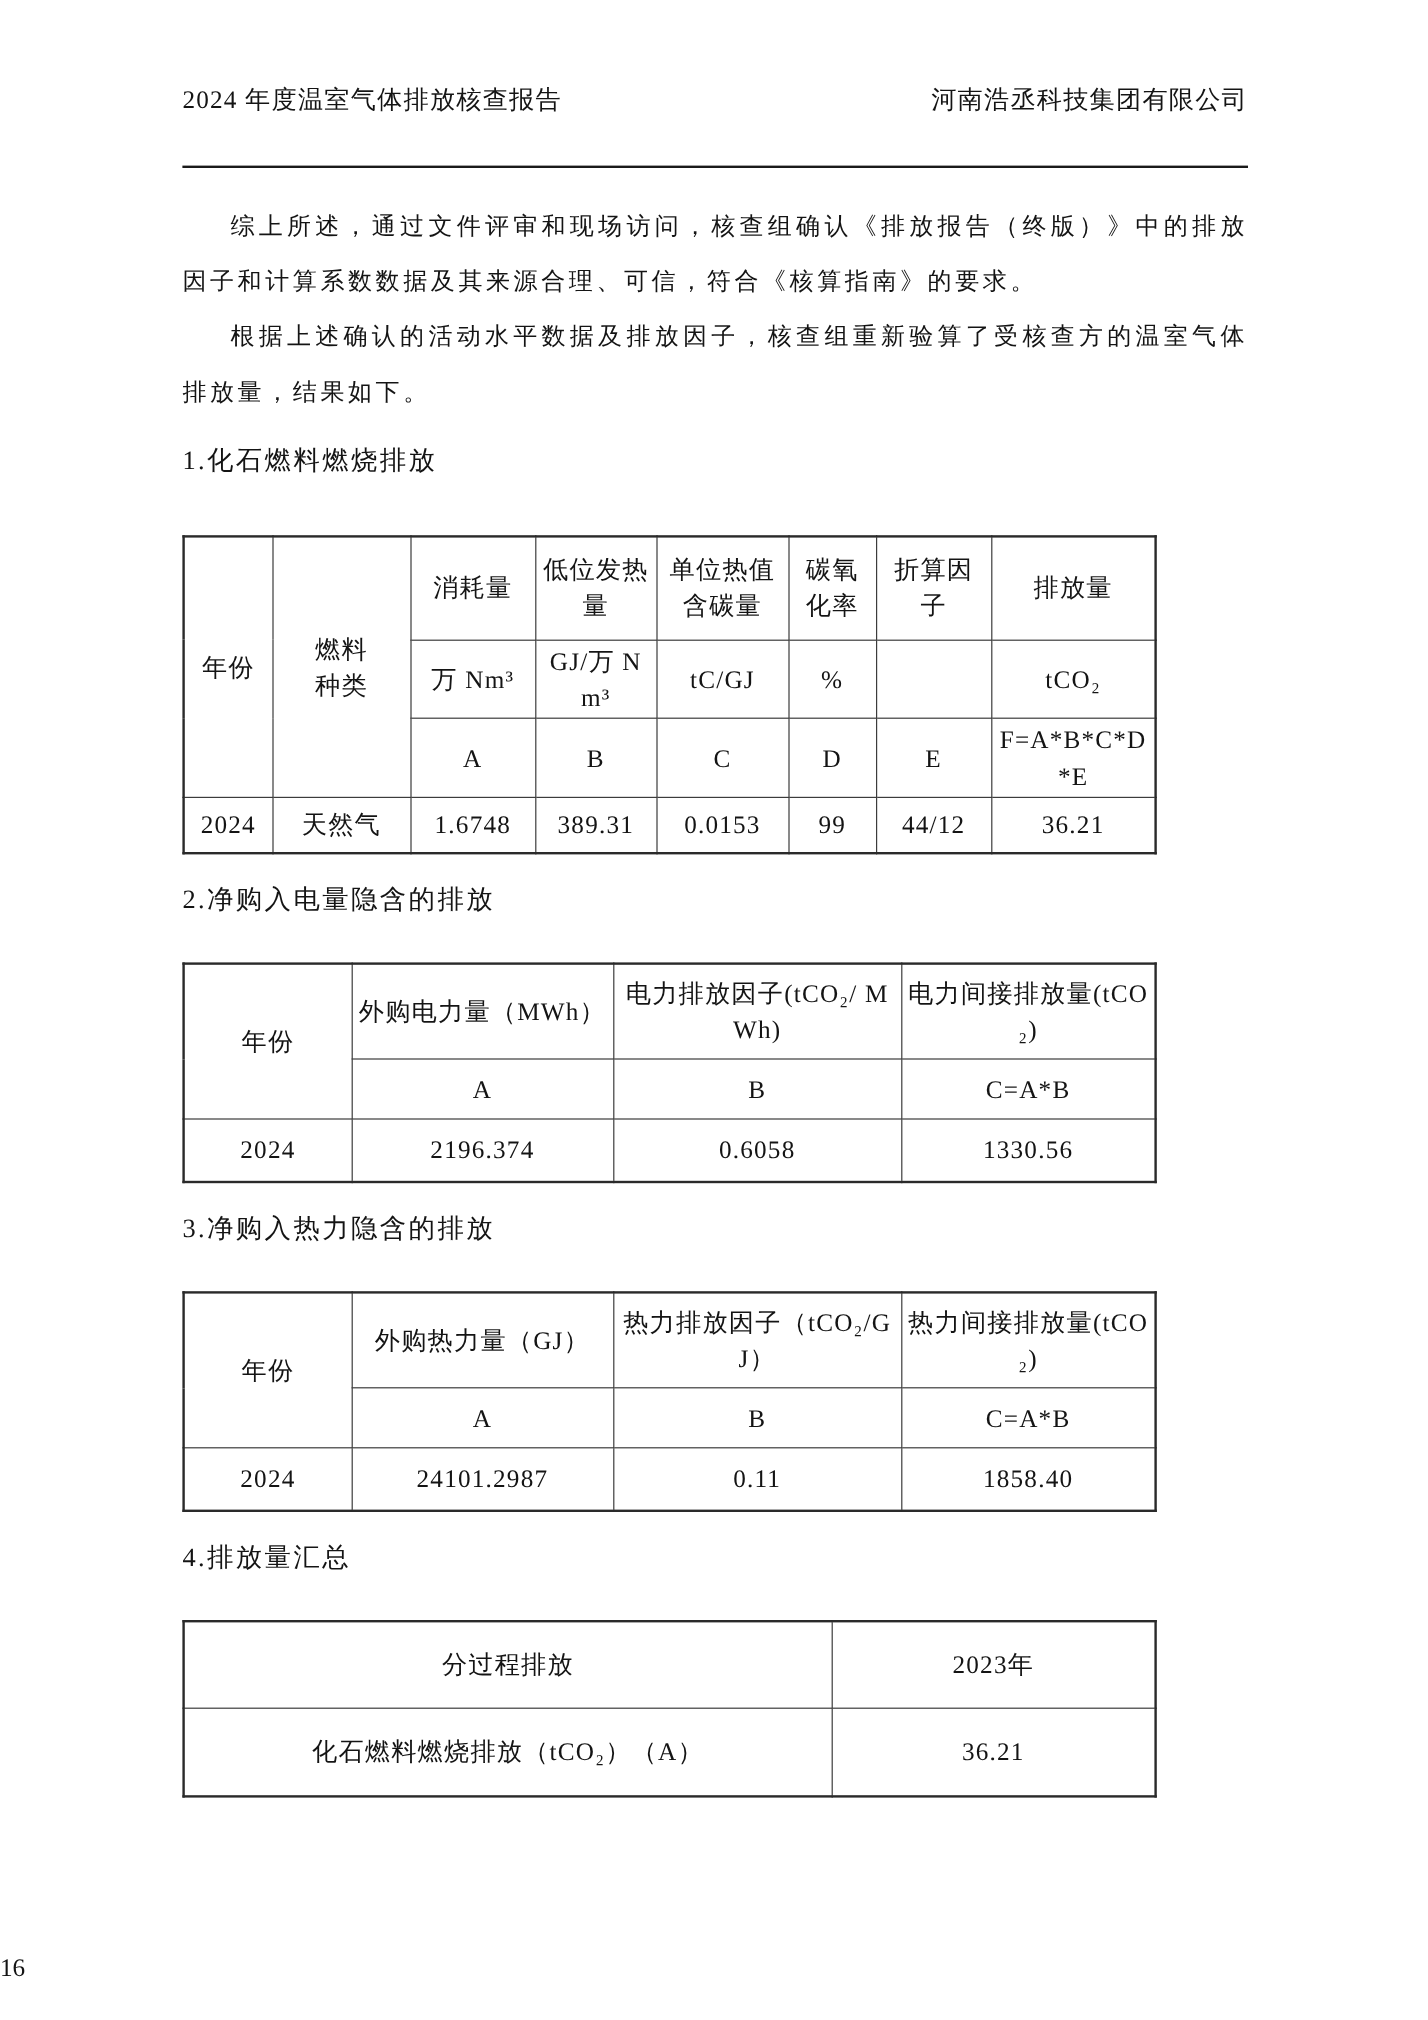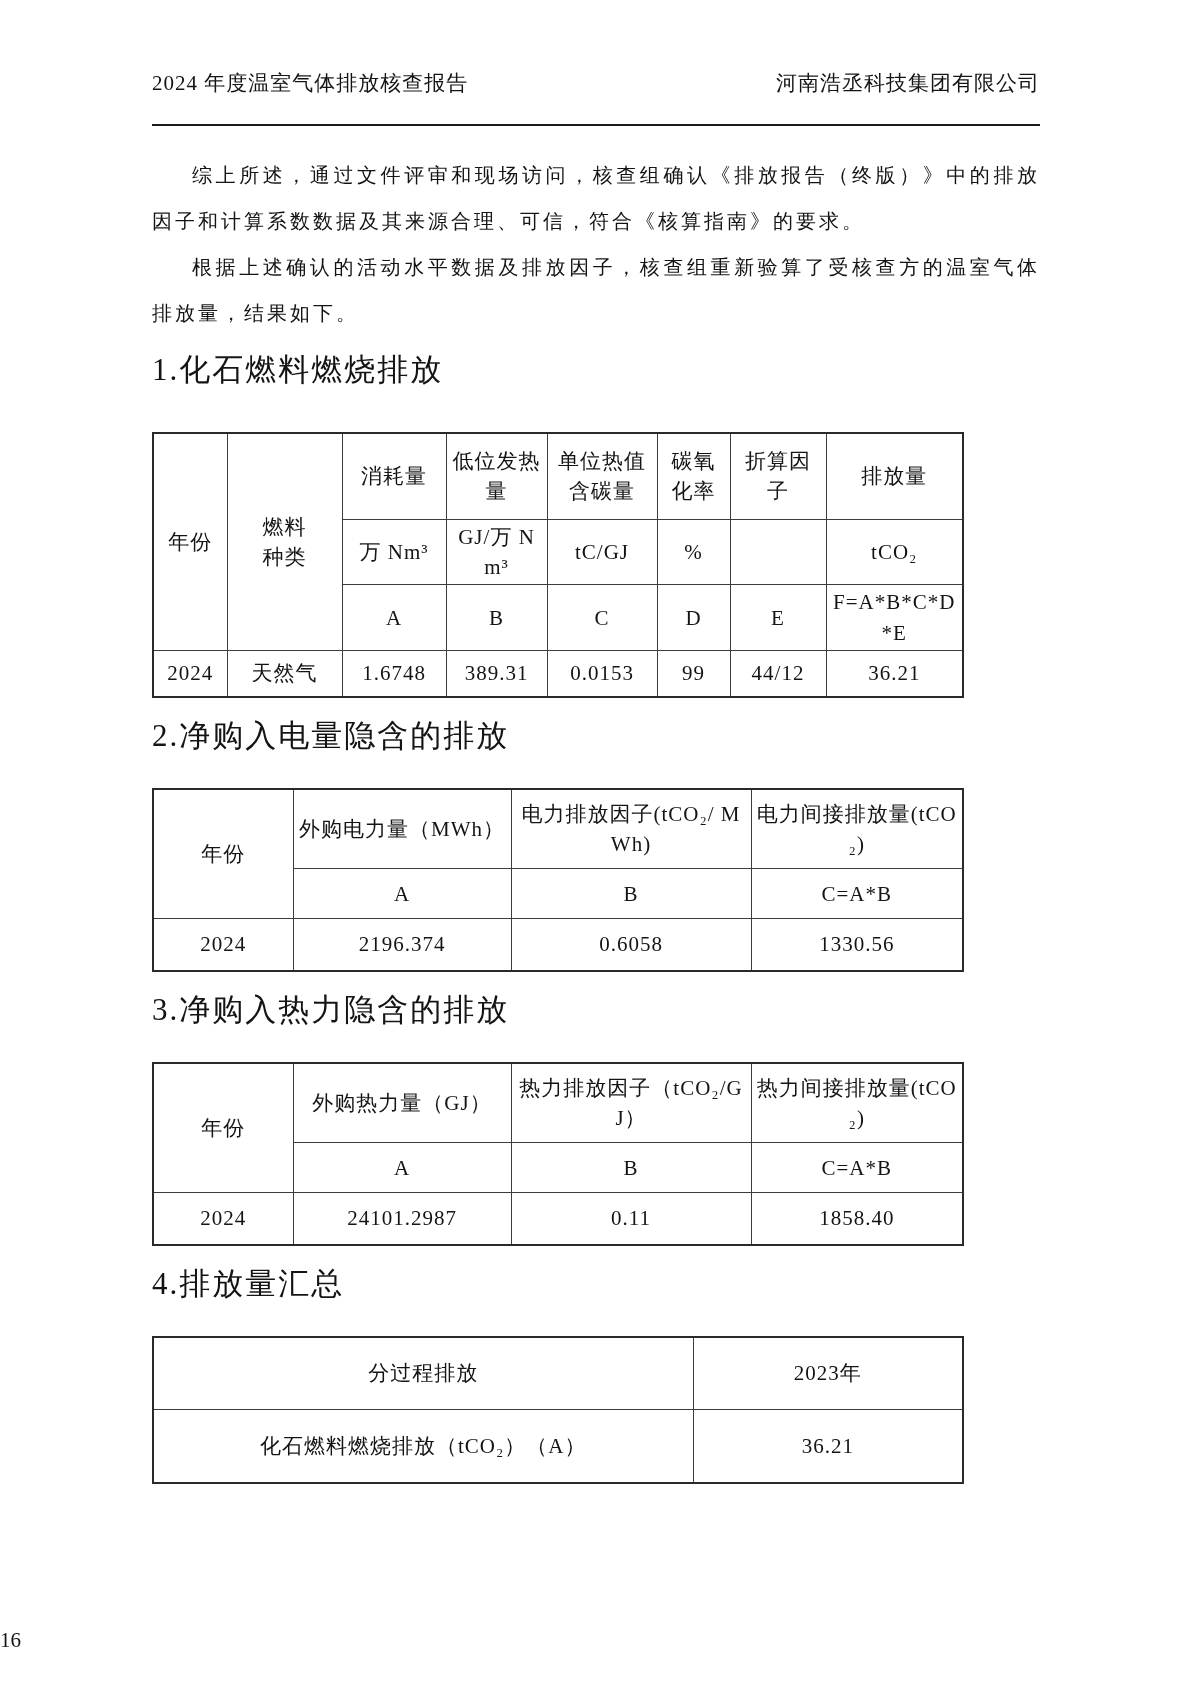--- a/index.html
+++ b/index.html
@@ -4,33 +4,33 @@
 <style>
   html,body{margin:0;padding:0;background:#ffffff;}
   .page{
     width:1190px;height:1683px;background:#ffffff;box-sizing:border-box;
     padding:68px 150px 0 152px;position:relative;overflow:hidden;
     font-family:"Liberation Serif","DejaVu Serif",serif;color:#141414;
   }
   .page-header{
     display:flex;justify-content:space-between;align-items:flex-end;
     font-size:21px;line-height:30px;letter-spacing:1px;
-    border-bottom:2px solid #1a1a1a;padding-bottom:26px;
+    border-bottom:2px solid #1a1a1a;padding-bottom:40px;
   }
   .body-par{
     font-size:20px;line-height:46px;letter-spacing:3px;
     text-align:justify;margin:0;text-indent:2em;
   }
   .par-1{margin-top:26px;}
   .section-heading{
     font-size:26px;line-height:58px;letter-spacing:2px;
     font-weight:normal;margin:0;
   }
   .caption{
-    font-size:31px;line-height:52px;letter-spacing:2px;margin:12px 0 26px 0;
+    font-size:22px;line-height:52px;letter-spacing:2px;margin:12px 0 26px 0;
   }
   .caption-first{margin-top:8px;margin-bottom:36px;}
   table.t{
     border-collapse:collapse;table-layout:fixed;width:810px;
     font-size:21px;border:2px solid #2a2a2a;
   }
   table.t td{
     border:1px solid #3c3c3c;text-align:center;vertical-align:middle;
     padding:2px 4px;white-space:pre-line;word-break:break-all;
     letter-spacing:1px;line-height:1.45;

